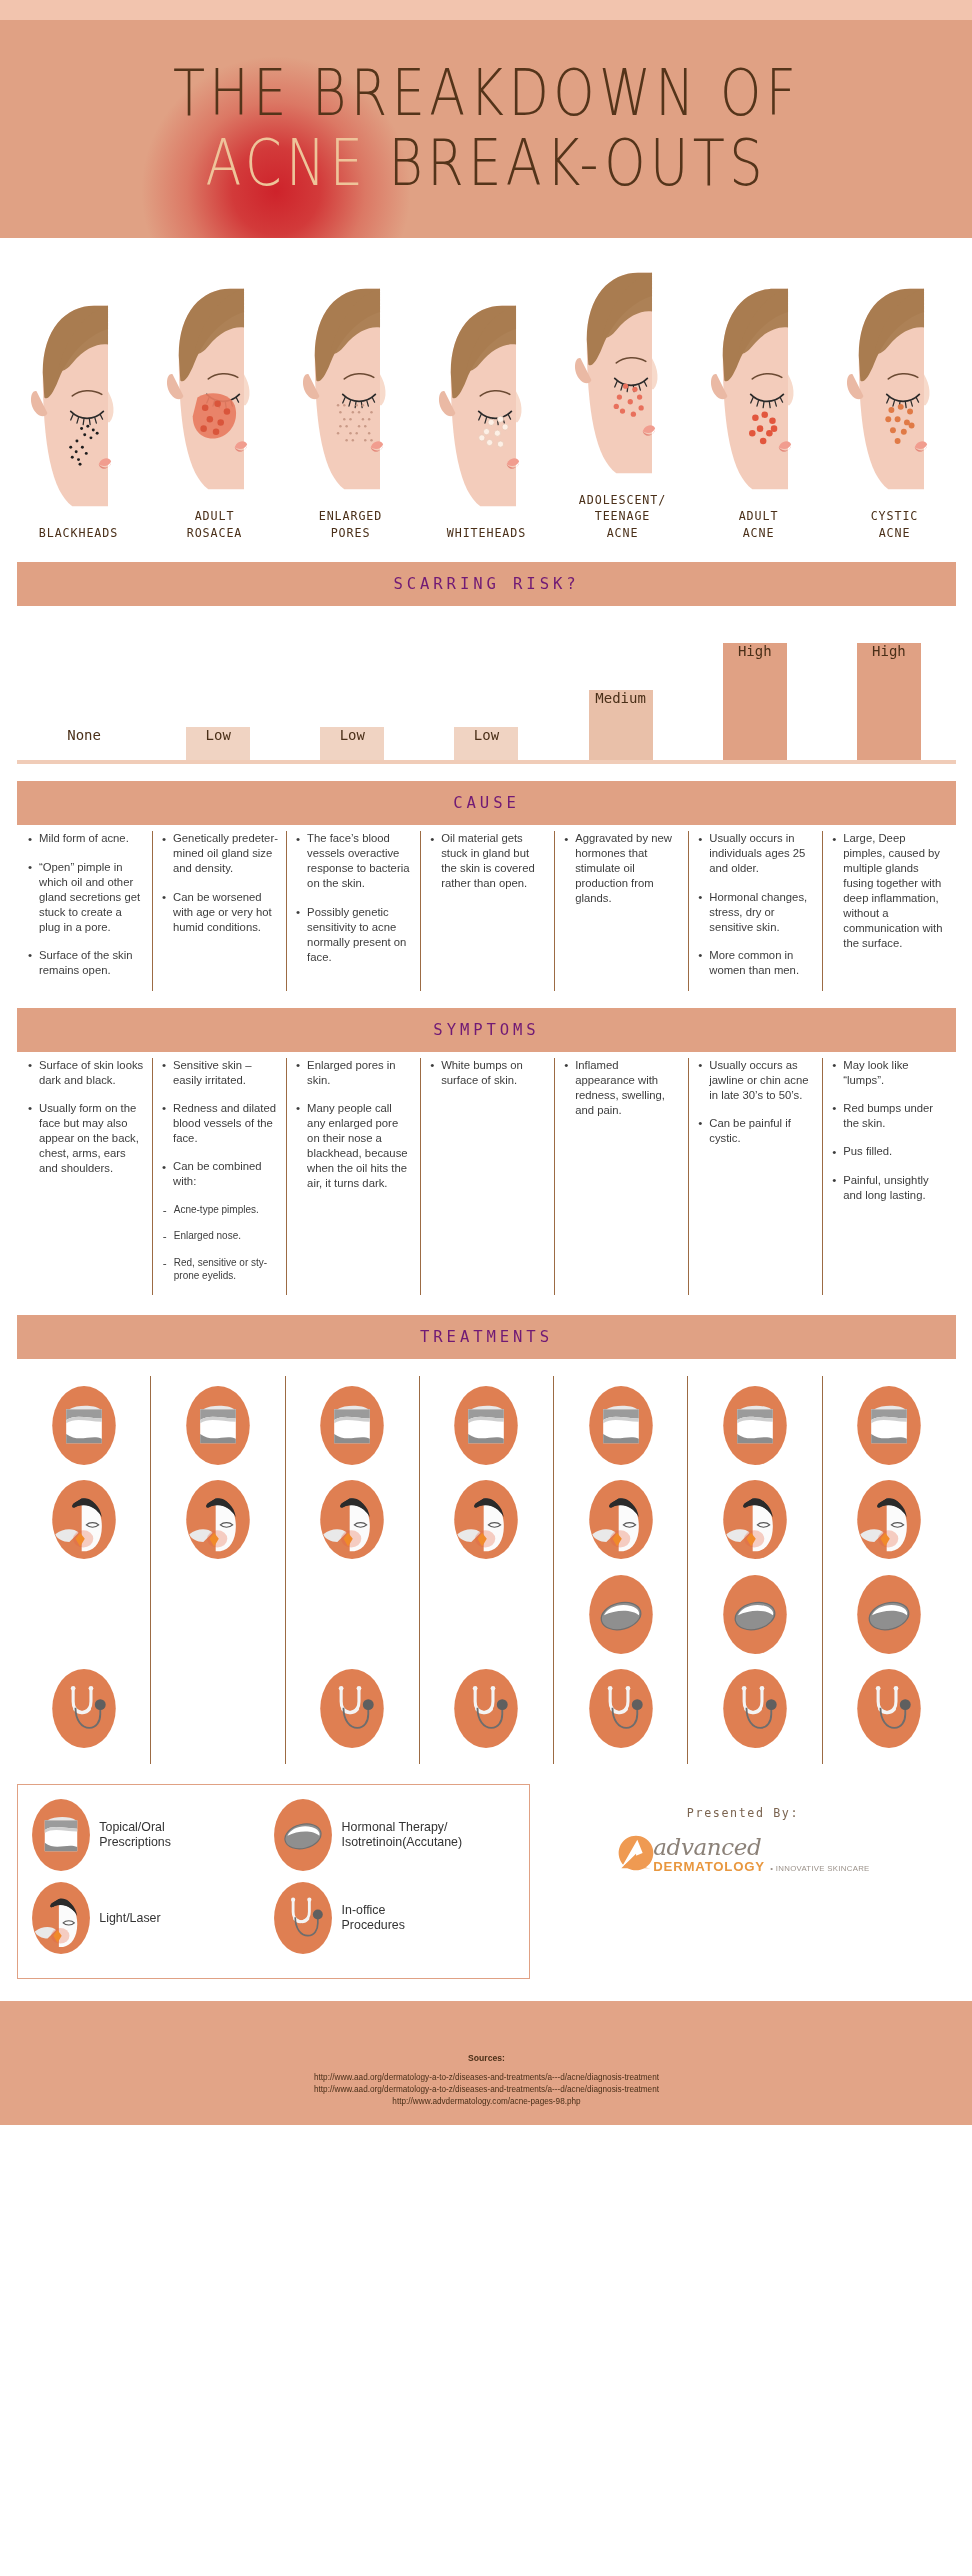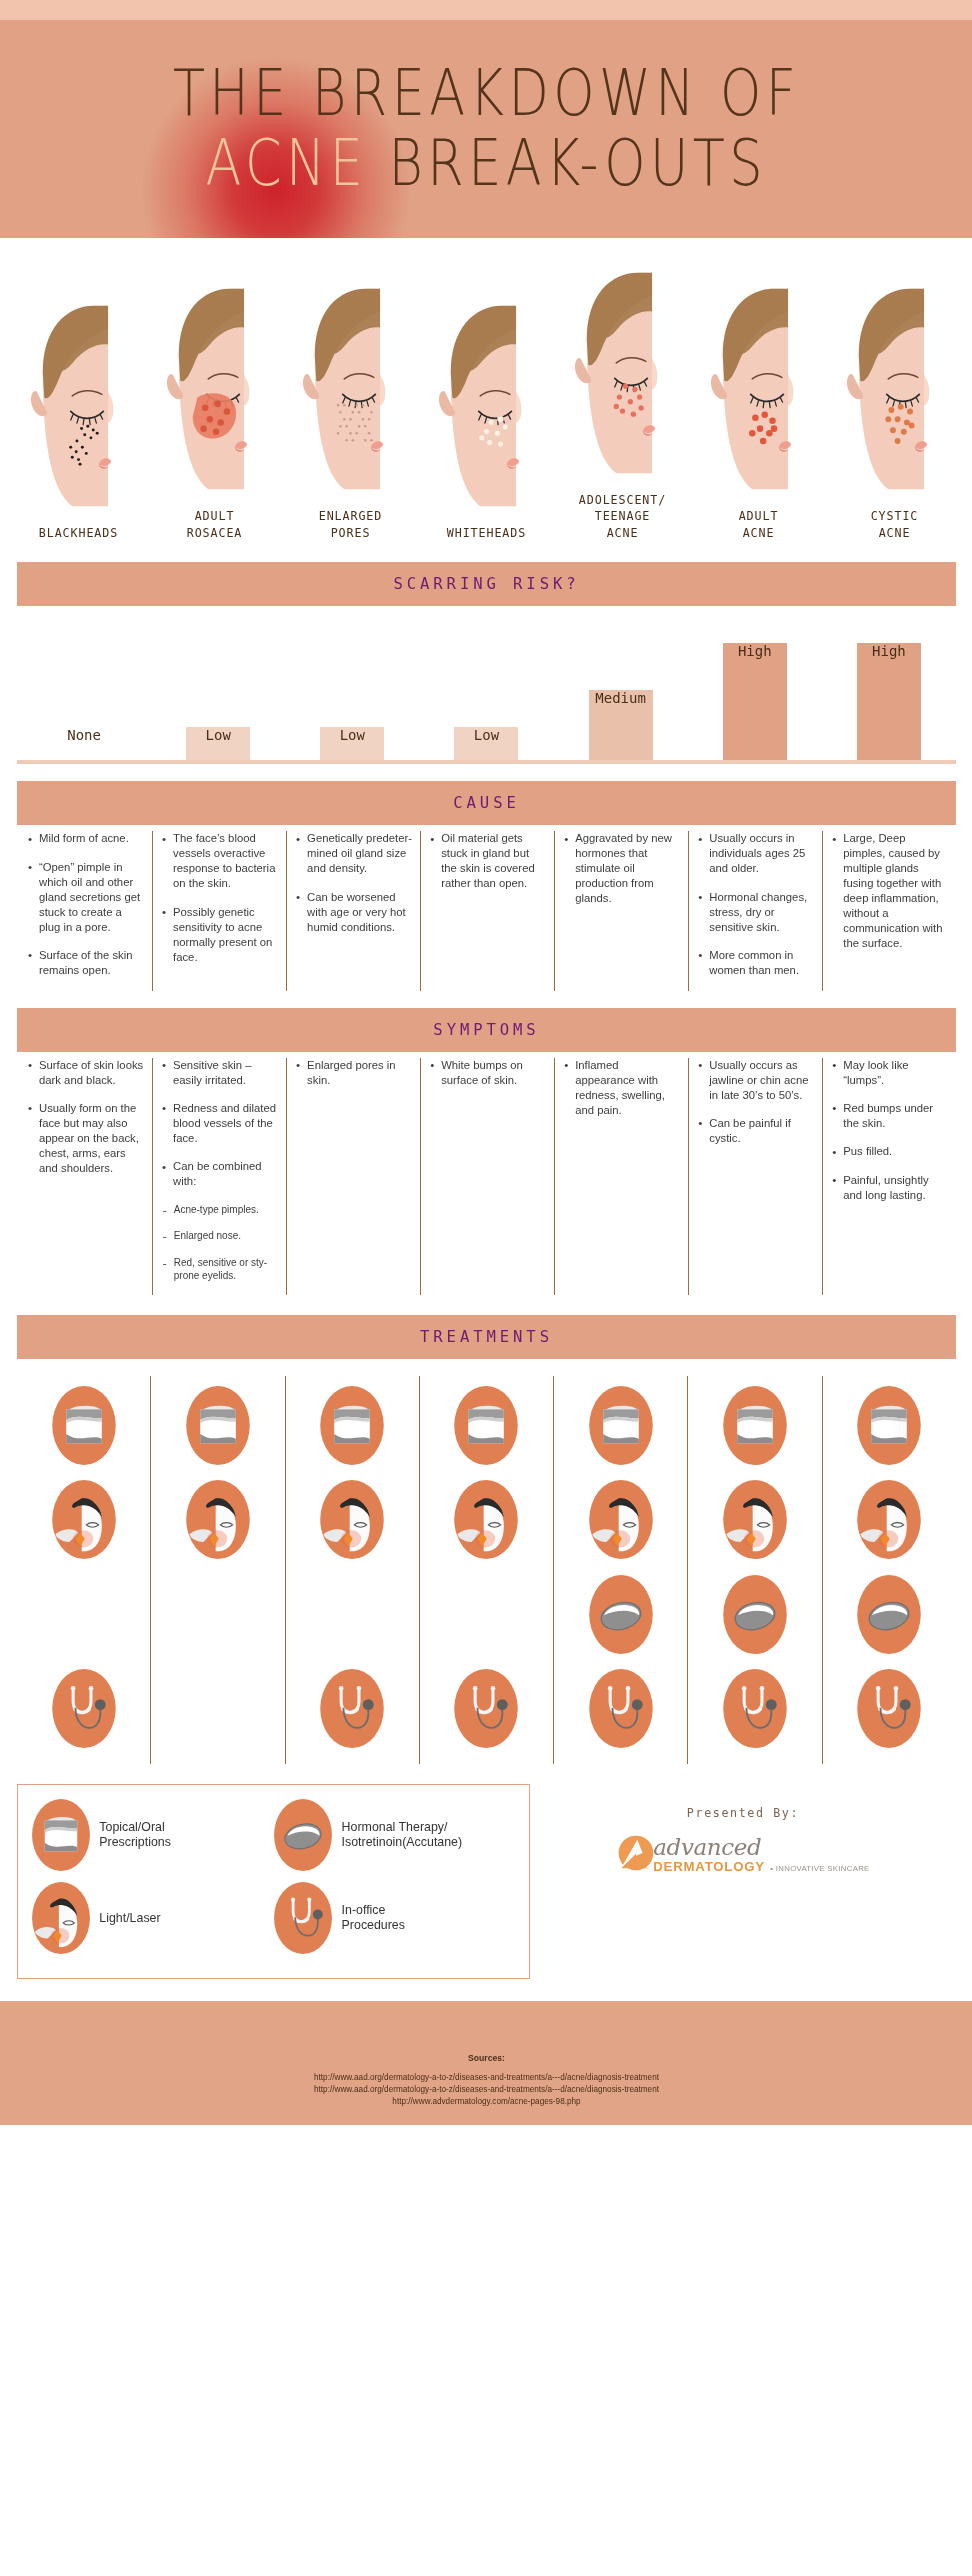--- a/index.html
+++ b/index.html
@@ -456,28 +456,28 @@
   <div class="colgrid" id="cause-grid">
       <div class="colcell">
         <ul class="bullets">
           <li>Mild form of acne.</li>
           <li>“Open” pimple in which oil and other gland secretions get stuck to create a plug in a pore.</li>
           <li>Surface of the skin remains open.</li>
         </ul>
       </div>
       <div class="colcell">
         <ul class="bullets">
+          <li>Genetically predeter-mined oil gland size and density.</li>
+          <li>Can be worsened with age or very hot humid conditions.</li>
+        </ul>
+      </div>
+      <div class="colcell">
+        <ul class="bullets">
           <li>The face’s blood vessels overactive response to bacteria on the skin.</li>
           <li>Possibly genetic sensitivity to acne normally present on face.</li>
-        </ul>
-      </div>
-      <div class="colcell">
-        <ul class="bullets">
-          <li>Genetically predeter-mined oil gland size and density.</li>
-          <li>Can be worsened with age or very hot humid conditions.</li>
         </ul>
       </div>
       <div class="colcell">
         <ul class="bullets">
           <li>Oil material gets stuck in gland but the skin is covered rather than open.</li>
         </ul>
       </div>
       <div class="colcell">
         <ul class="bullets">
           <li>Aggravated by new hormones that stimulate oil production from glands.</li>
@@ -514,20 +514,21 @@
           <li>Redness and dilated blood vessels of the face.</li>
           <li>Can be combined with:</li>
           <li class="dash">Acne-type pimples.</li>
           <li class="dash">Enlarged nose.</li>
           <li class="dash">Red, sensitive or sty-prone eyelids.</li>
         </ul>
       </div>
       <div class="colcell">
         <ul class="bullets">
           <li>Enlarged pores in skin.</li>
+          <li>Many people call any enlarged pore on their nose a blackhead, because when the oil hits the air, it turns dark.</li>
         </ul>
       </div>
       <div class="colcell">
         <ul class="bullets">
           <li>White bumps on surface of skin.</li>
         </ul>
       </div>
       <div class="colcell">
         <ul class="bullets">
           <li>Inflamed appearance with redness, swelling, and pain.</li>

